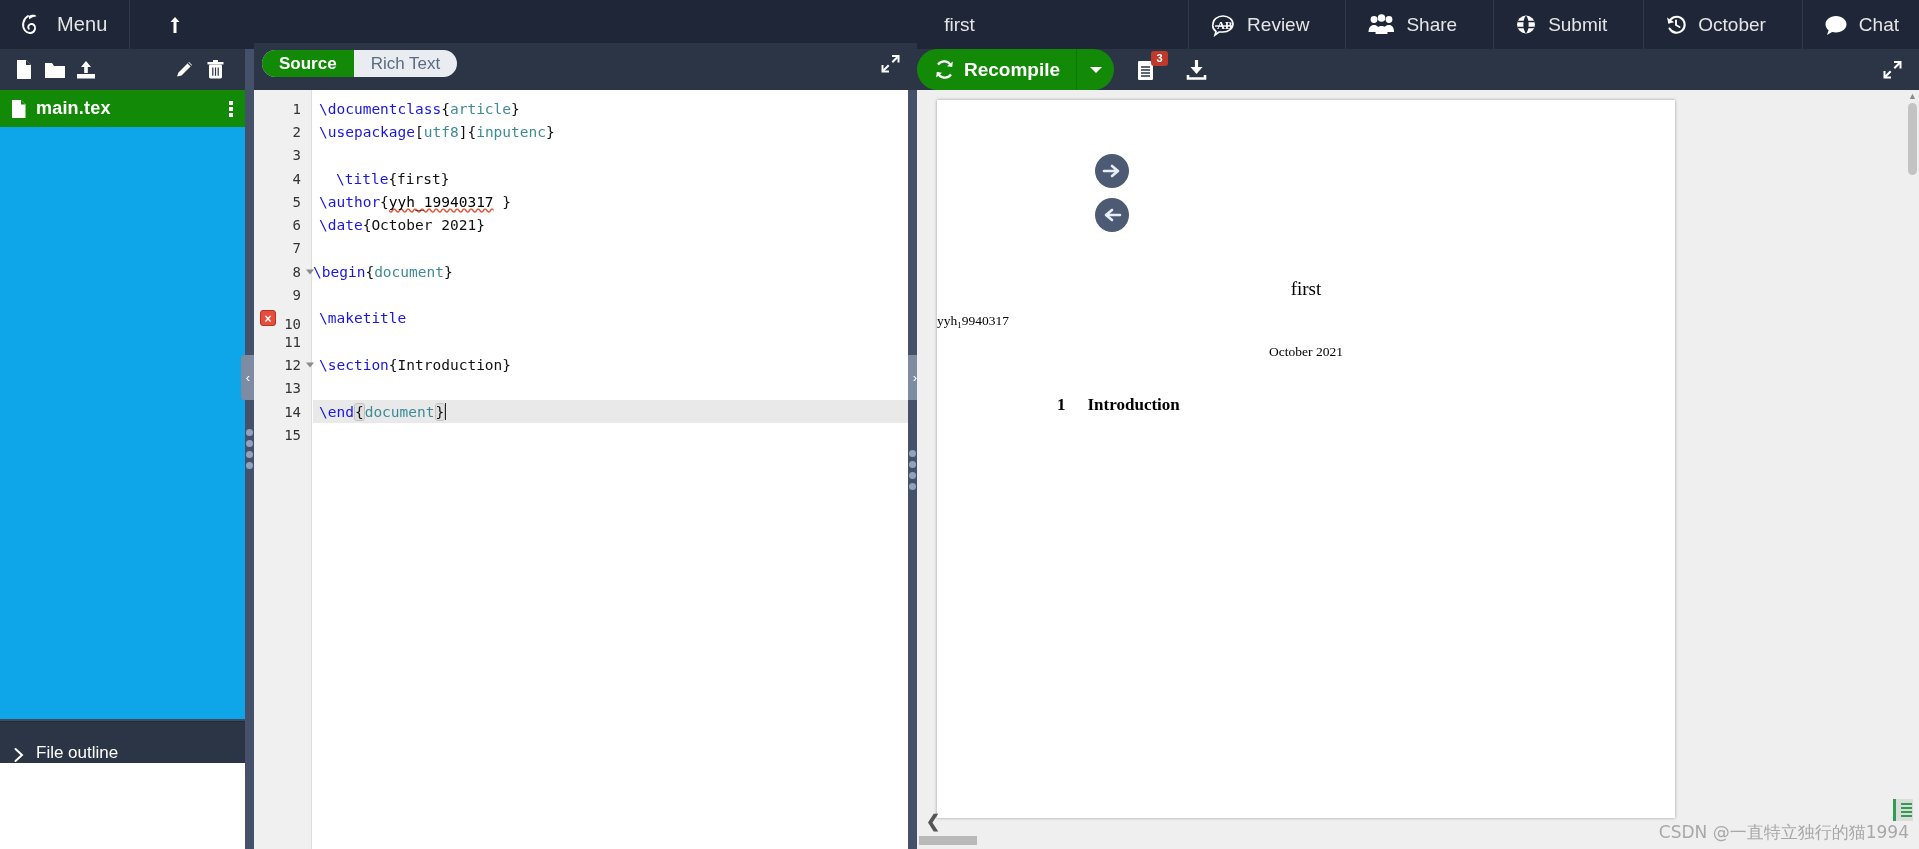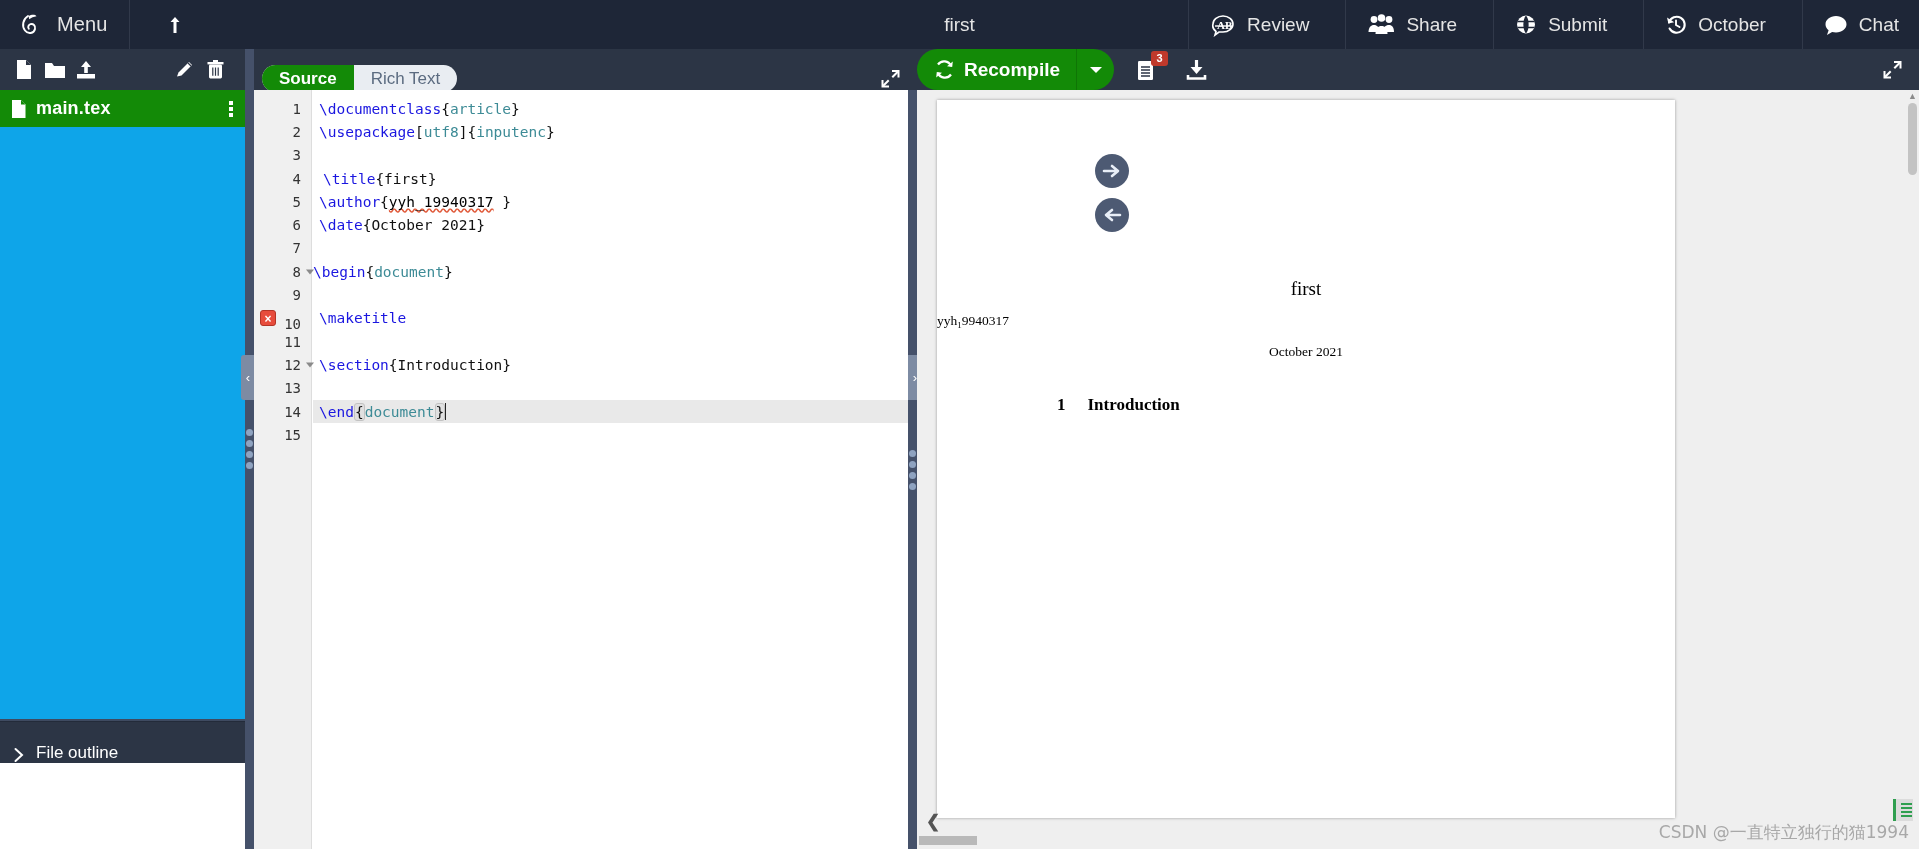--- a/index.html
+++ b/index.html
@@ -66,21 +66,21 @@
     position: absolute; left: 1px; top: 50%; transform: translateY(-50%);
     width: 7px; display: flex; flex-direction: column; gap: 4px;
   }
   .vsplit1 .dots i, .vsplit2 .dots i {
     display: block; width: 7px; height: 7px; border-radius: 50%;
     background: #8fa3c0;
   }
 
   
   .editor-top {
-    position: absolute; left: 254px; top: 58px; width: 663px; height: 41px;
+    position: absolute; left: 254px; top: 43px; width: 663px; height: 41px;
     background: #2c3545; display: flex; align-items: center;
   }
   .seg {
     display: flex; margin-left: 8px; background: #e9edf2;
     border-radius: 17px; overflow: hidden; height: 27px; cursor: pointer;
   }
   .seg .opt {
     display: flex; align-items: center; justify-content: center;
     padding: 0 17px; font-size: 17px; height: 27px;
   }
@@ -565,21 +565,21 @@
         <div class="gnum" style="top: 240px; width: 58px;">11</div>
         <div class="gnum" style="top: 263.3px; width: 58px; padding-right: 0px;">12<span class="gfold"></span></div>
         <div class="gnum" style="top: 286.6px; width: 58px;">13</div>
         <div class="gnum" style="top: 309.9px; width: 58px;">14</div>
         <div class="gnum" style="top: 333.2px; width: 58px;">15</div>
       </div>
     <div class="code-area" id="codeArea">
         <div class="ln" style="position: absolute; top: 7px; left: 0px; right: 0px; padding-left: 6px;"><span class="cmd">\documentclass</span><span class="brk">{</span><span class="opt2">article</span><span class="brk">}</span></div>
         <div class="ln" style="position: absolute; top: 30.3px; left: 0px; right: 0px; padding-left: 6px;"><span class="cmd">\usepackage</span><span class="brk">[</span><span class="opt2">utf8</span><span class="brk">]{</span><span class="opt2">inputenc</span><span class="brk">}</span></div>
         <div class="ln" style="position: absolute; top: 53.6px; left: 0px; right: 0px; padding-left: 6px;"></div>
-        <div class="ln" style="position: absolute; top: 76.9px; left: 0px; right: 0px; padding-left: 10px;"><span class="cmd">\title</span><span class="plain">{first}</span></div>
+        <div class="ln" style="position: absolute; top: 76.9px; left: 0px; right: 0px; padding-left: 23px;"><span class="cmd">\title</span><span class="plain">{first}</span></div>
         <div class="ln" style="position: absolute; top: 100.2px; left: 0px; right: 0px; padding-left: 6px;"><span class="cmd">\author</span><span class="plain">{</span><span class="spell">yyh_19940317</span><span class="plain"> }</span></div>
         <div class="ln" style="position: absolute; top: 123.5px; left: 0px; right: 0px; padding-left: 6px;"><span class="cmd">\date</span><span class="plain">{October 2021}</span></div>
         <div class="ln" style="position: absolute; top: 146.8px; left: 0px; right: 0px; padding-left: 6px;"></div>
         <div class="ln" style="position: absolute; top: 170.1px; left: 0px; right: 0px; "><span class="cmd">\begin</span><span class="brk">{</span><span class="opt2">document</span><span class="brk">}</span></div>
         <div class="ln" style="position: absolute; top: 193.4px; left: 0px; right: 0px; padding-left: 6px;"></div>
         <div class="ln" style="position: absolute; top: 216.7px; left: 0px; right: 0px; padding-left: 6px;"><span class="cmd">\maketitle</span></div>
         <div class="ln" style="position: absolute; top: 240px; left: 0px; right: 0px; padding-left: 6px;"></div>
         <div class="ln" style="position: absolute; top: 263.3px; left: 0px; right: 0px; padding-left: 6px;"><span class="cmd">\section</span><span class="plain">{Introduction}</span></div>
         <div class="ln" style="position: absolute; top: 286.6px; left: 0px; right: 0px; padding-left: 6px;"></div>
         <div class="ln active" style="position: absolute; top: 309.9px; left: 0px; right: 0px; padding-left: 6px;"><span class="cmd">\end</span><span class="brk-hl">{</span><span class="opt2">document</span><span class="brk-hl">}</span><span class="caret"></span></div>

